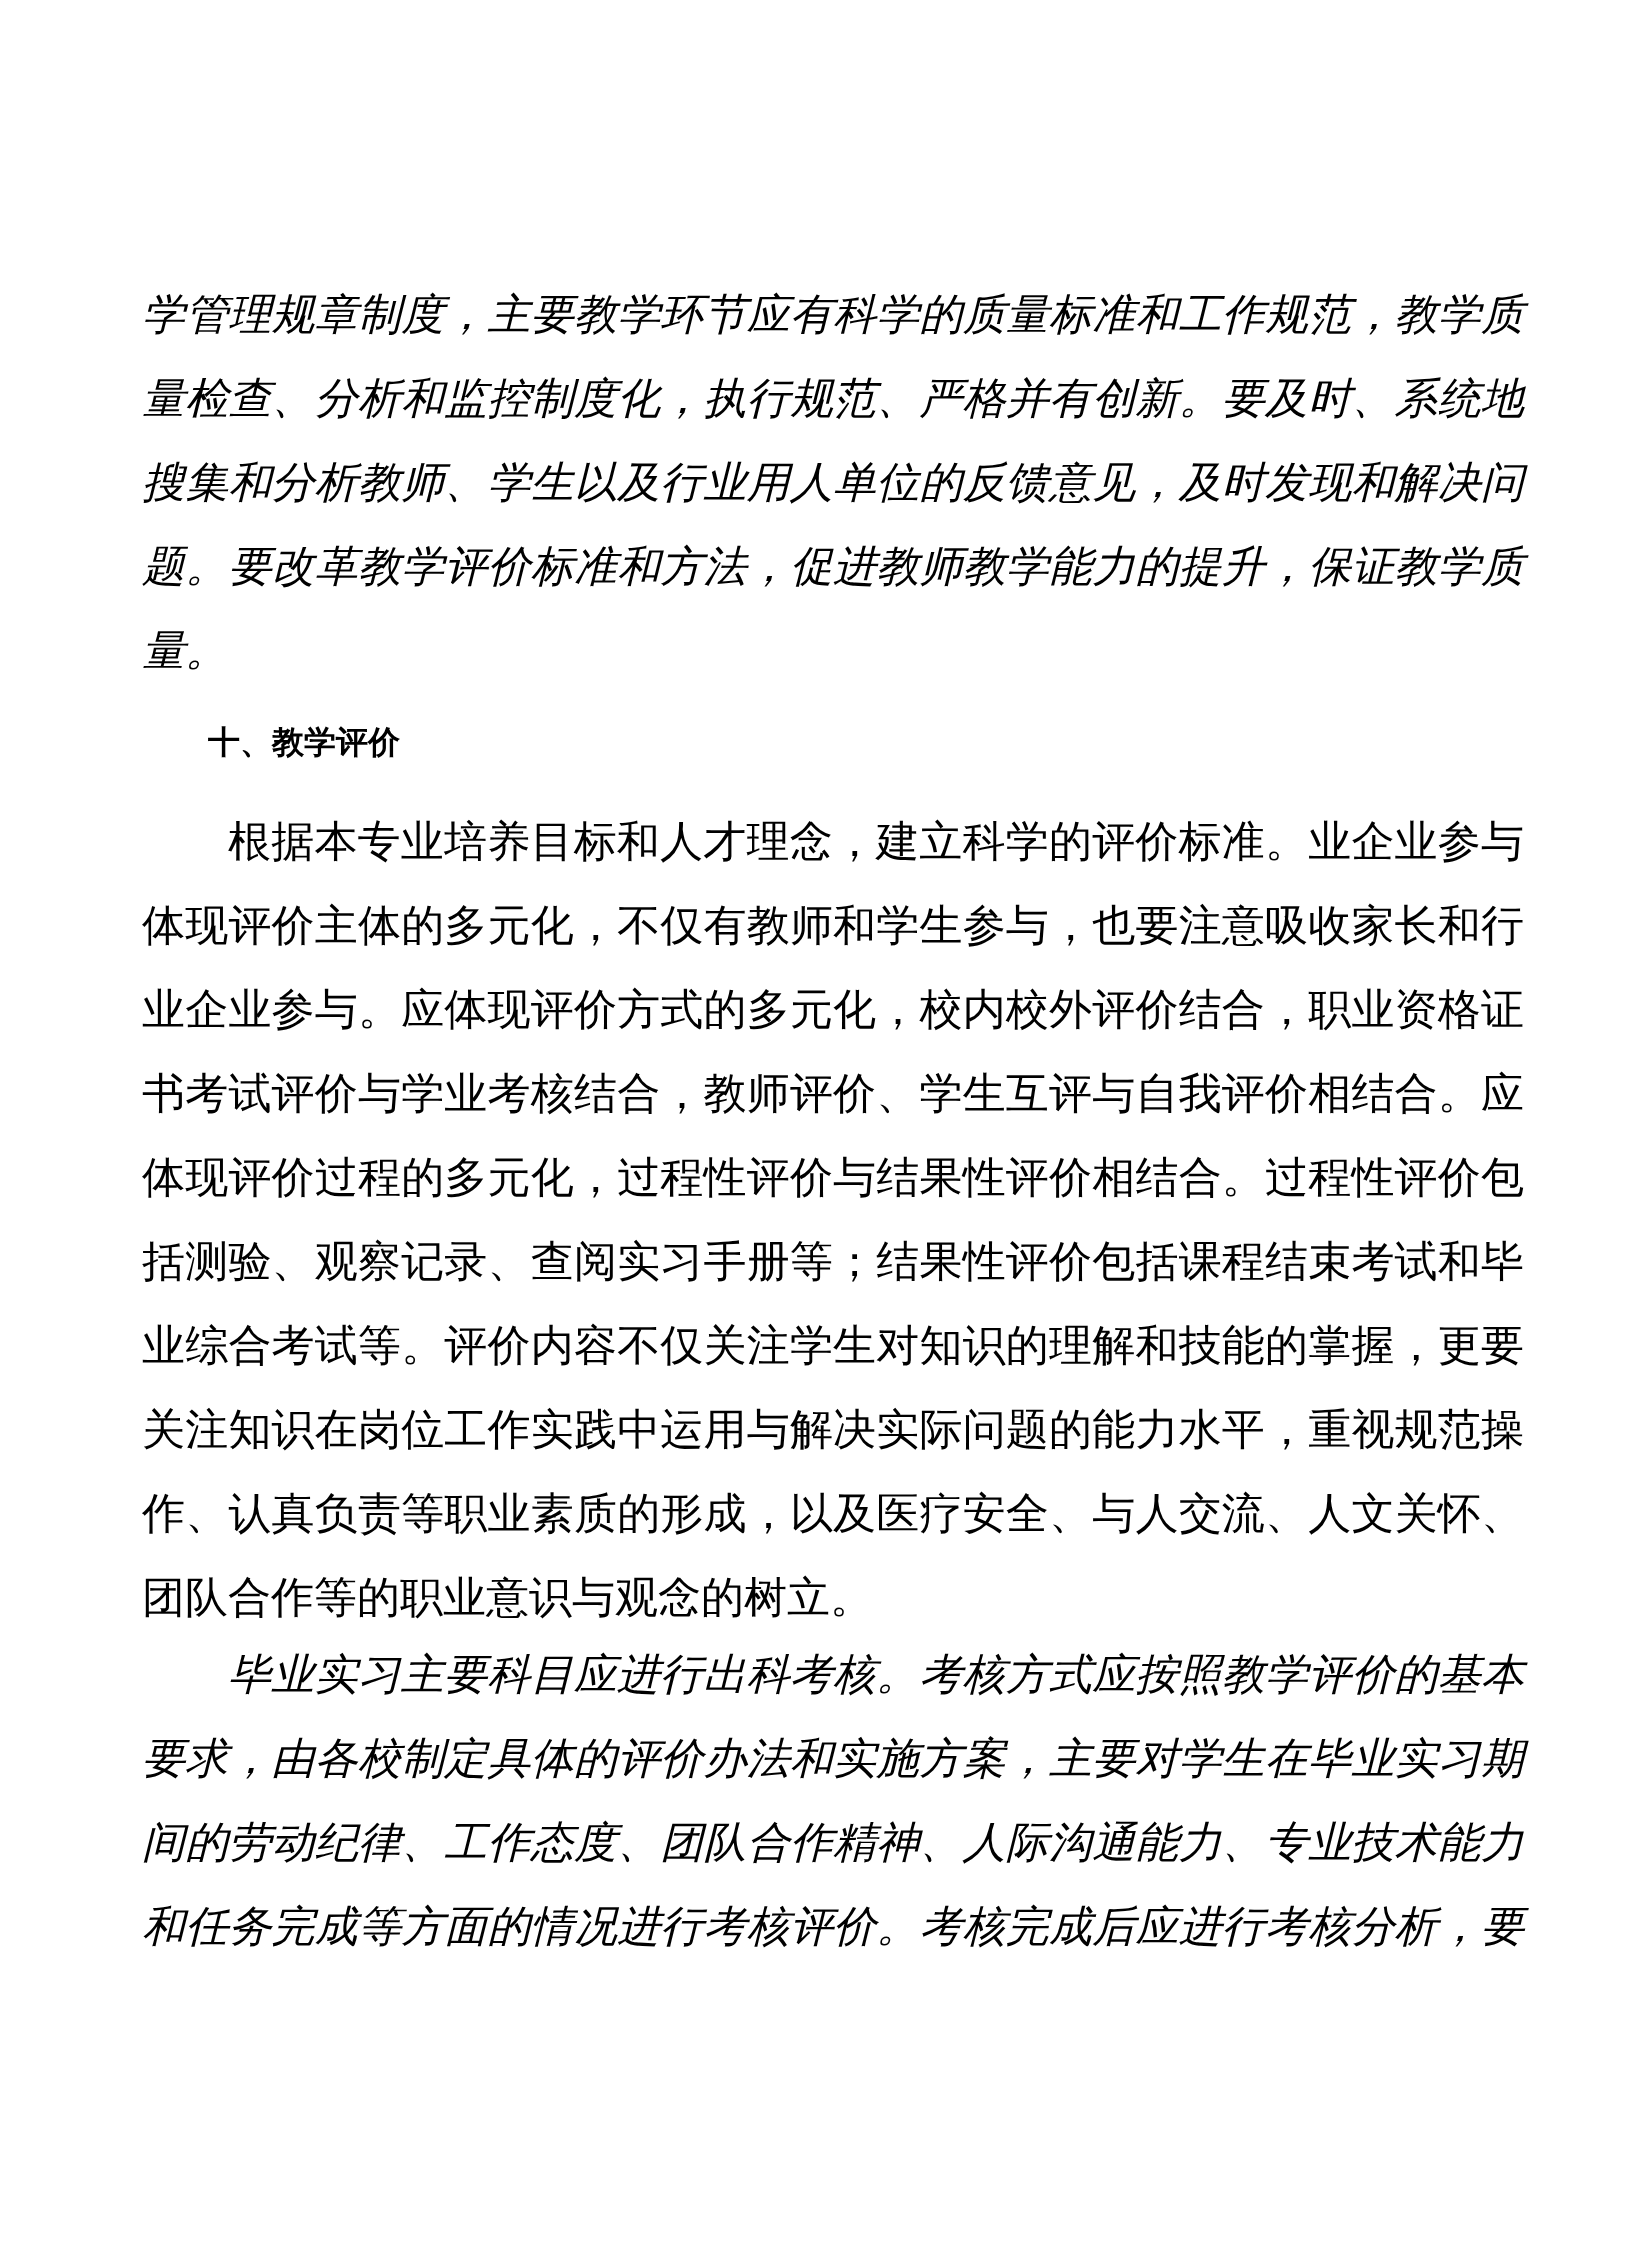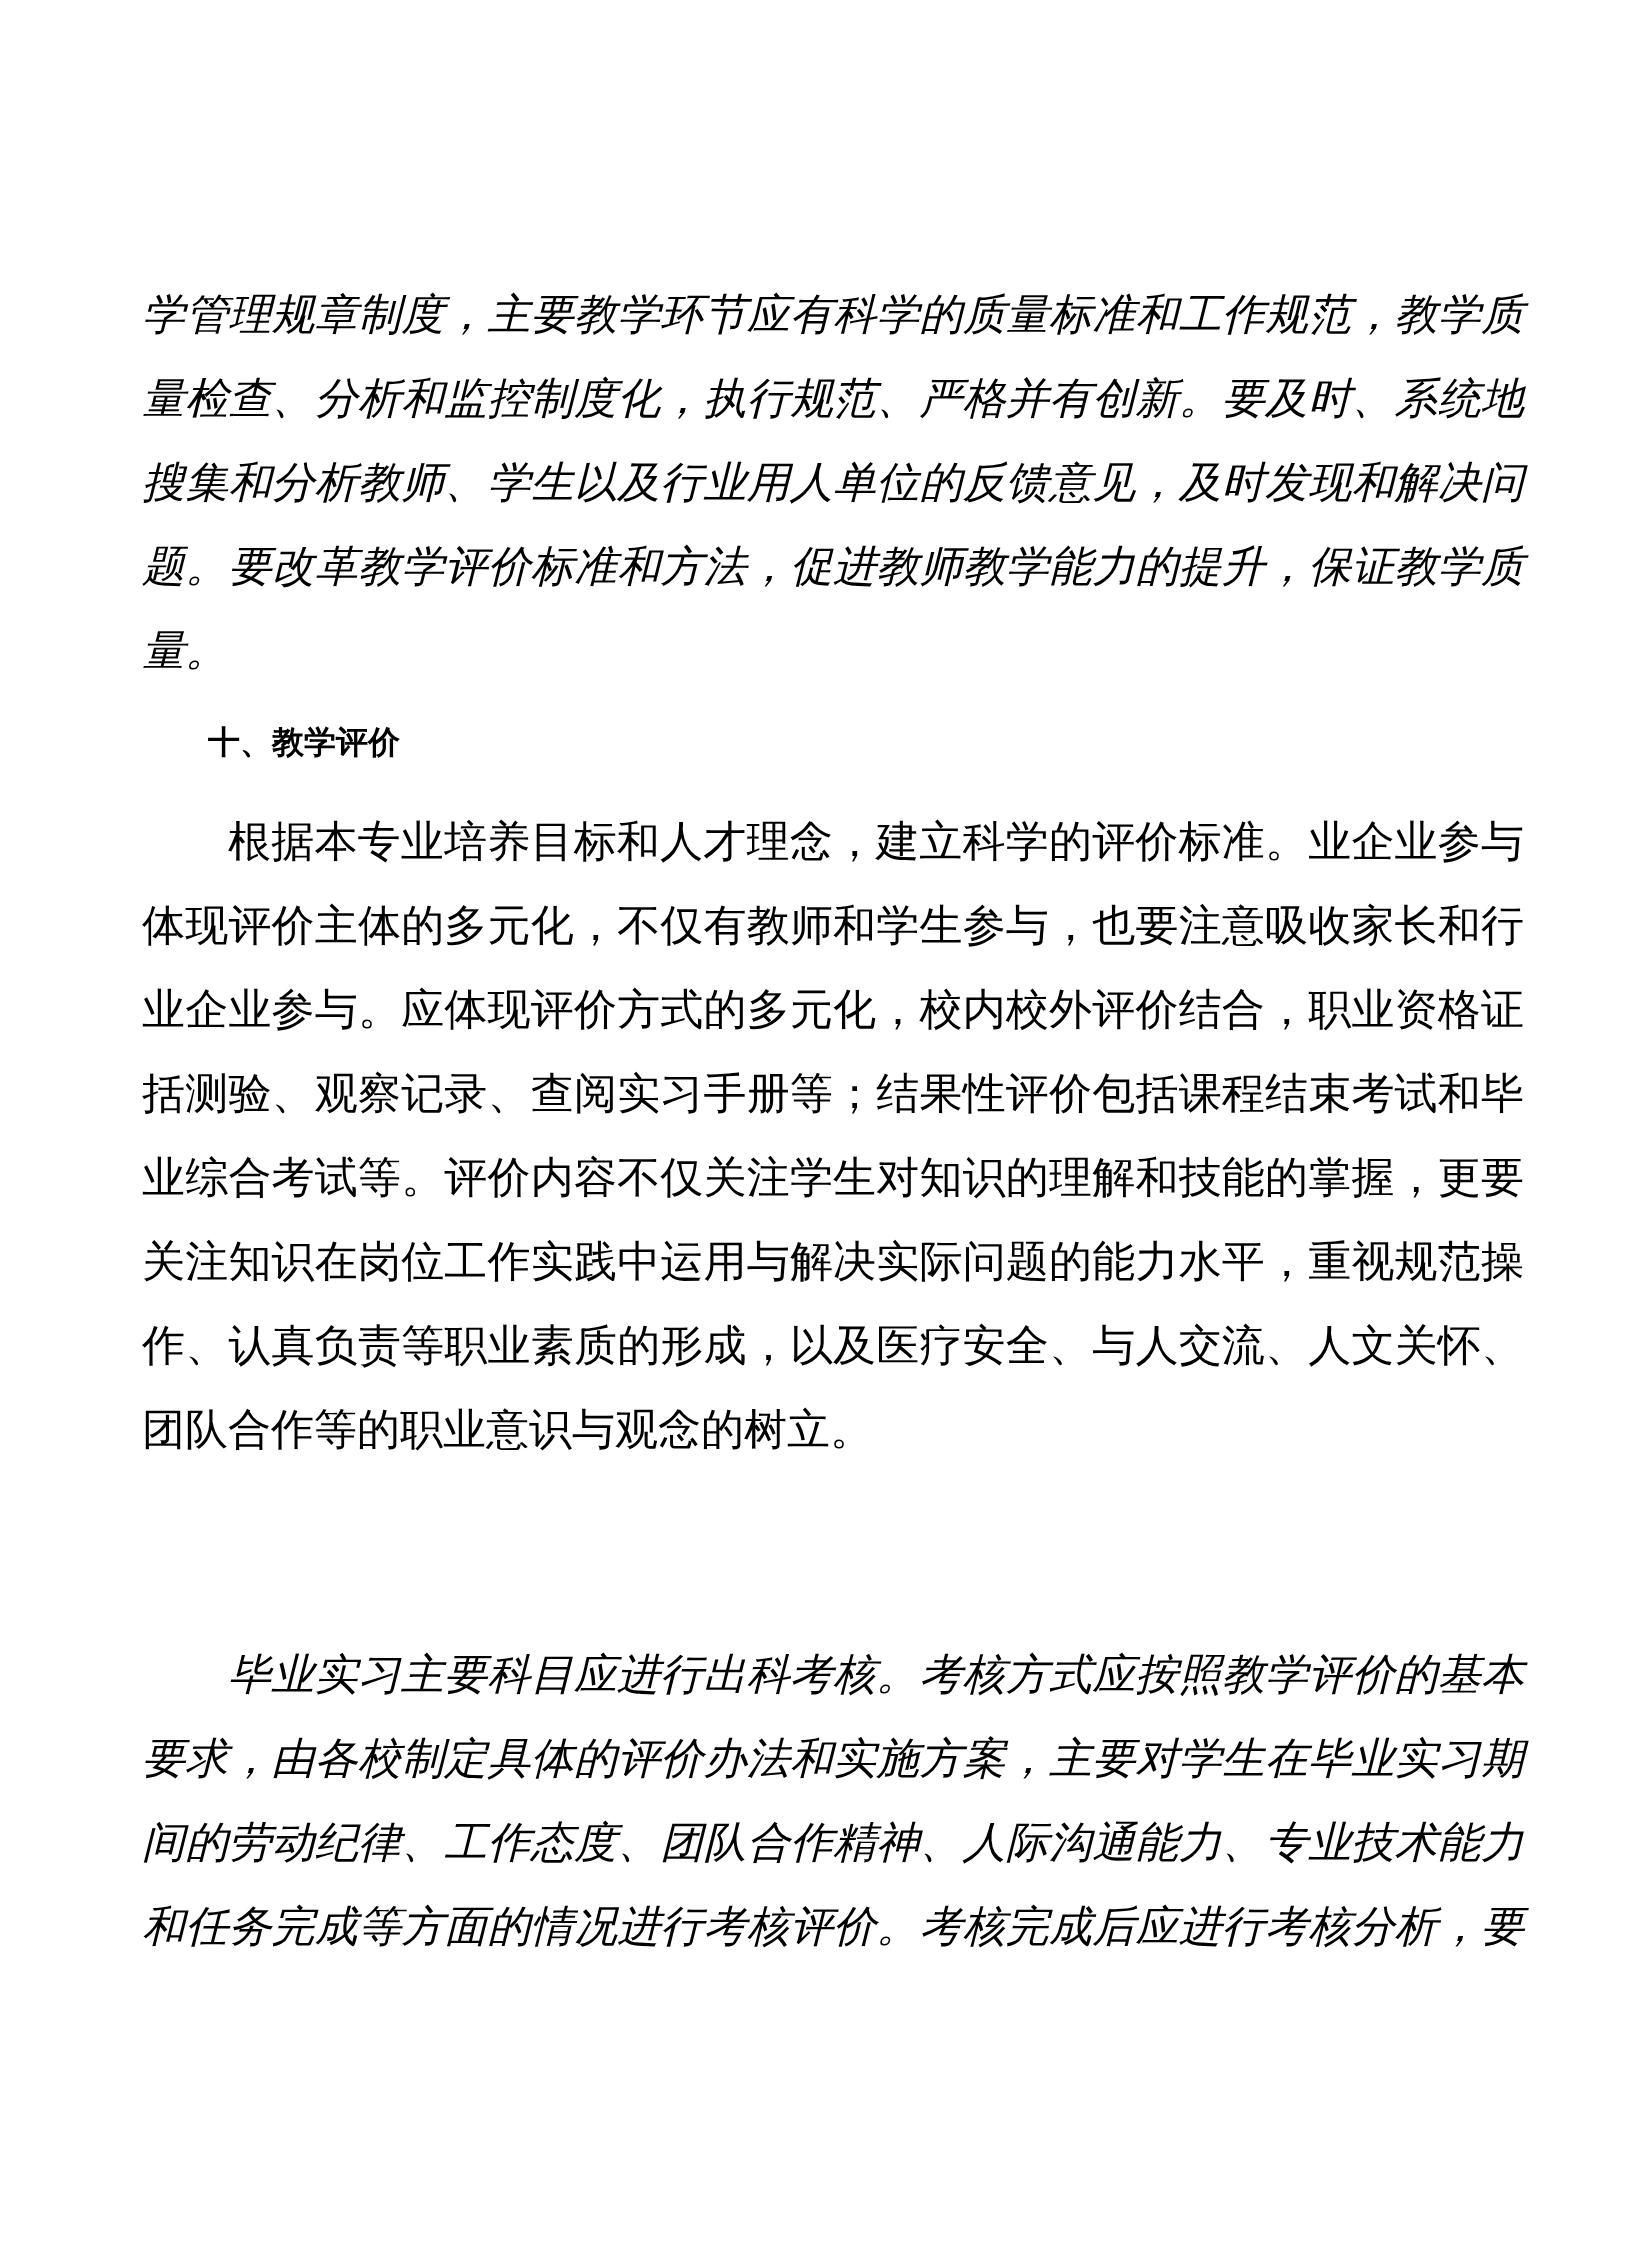--- a/index.html
+++ b/index.html
@@ -73,20 +73,22 @@
       <div class="line">题。要改革教学评价标准和方法，促进教师教学能力的提升，保证教学质</div>
       <div class="line">量。</div>
     </div>
 
   <h2 class="heading">十、教学评价</h2>
 
   <div class="para p2 indent">
       <div class="line">根据本专业培养目标和人才理念，建立科学的评价标准。业企业参与</div>
       <div class="line">体现评价主体的多元化，不仅有教师和学生参与，也要注意吸收家长和行</div>
       <div class="line">业企业参与。应体现评价方式的多元化，校内校外评价结合，职业资格证</div>
+      <div class="line">书考试评价与学业考核结合，教师评价、学生互评与自我评价相结合。应</div>
+      <div class="line">体现评价过程的多元化，过程性评价与结果性评价相结合。过程性评价包</div>
       <div class="line">括测验、观察记录、查阅实习手册等；结果性评价包括课程结束考试和毕</div>
       <div class="line">业综合考试等。评价内容不仅关注学生对知识的理解和技能的掌握，更要</div>
       <div class="line">关注知识在岗位工作实践中运用与解决实际问题的能力水平，重视规范操</div>
       <div class="line">作、认真负责等职业素质的形成，以及医疗安全、与人交流、人文关怀、</div>
       <div class="line">团队合作等的职业意识与观念的树立。</div>
     </div>
 
   <div class="para p3 indent cont">
       <div class="line">毕业实习主要科目应进行出科考核。考核方式应按照教学评价的基本</div>
       <div class="line">要求，由各校制定具体的评价办法和实施方案，主要对学生在毕业实习期</div>

